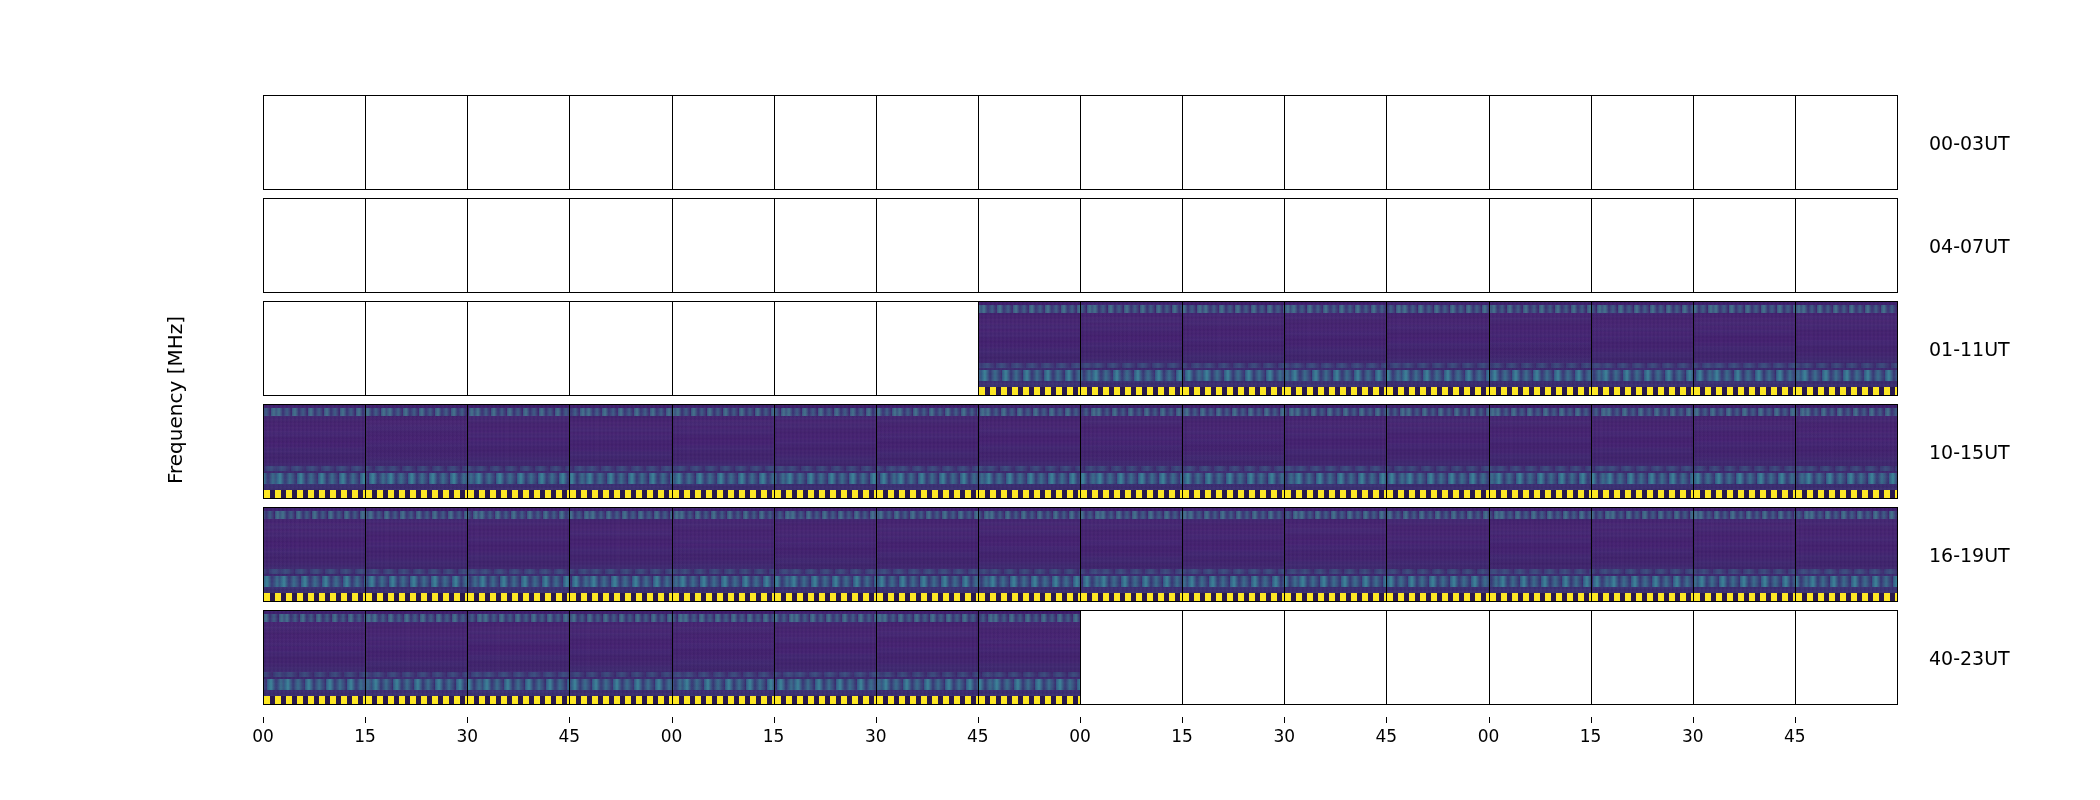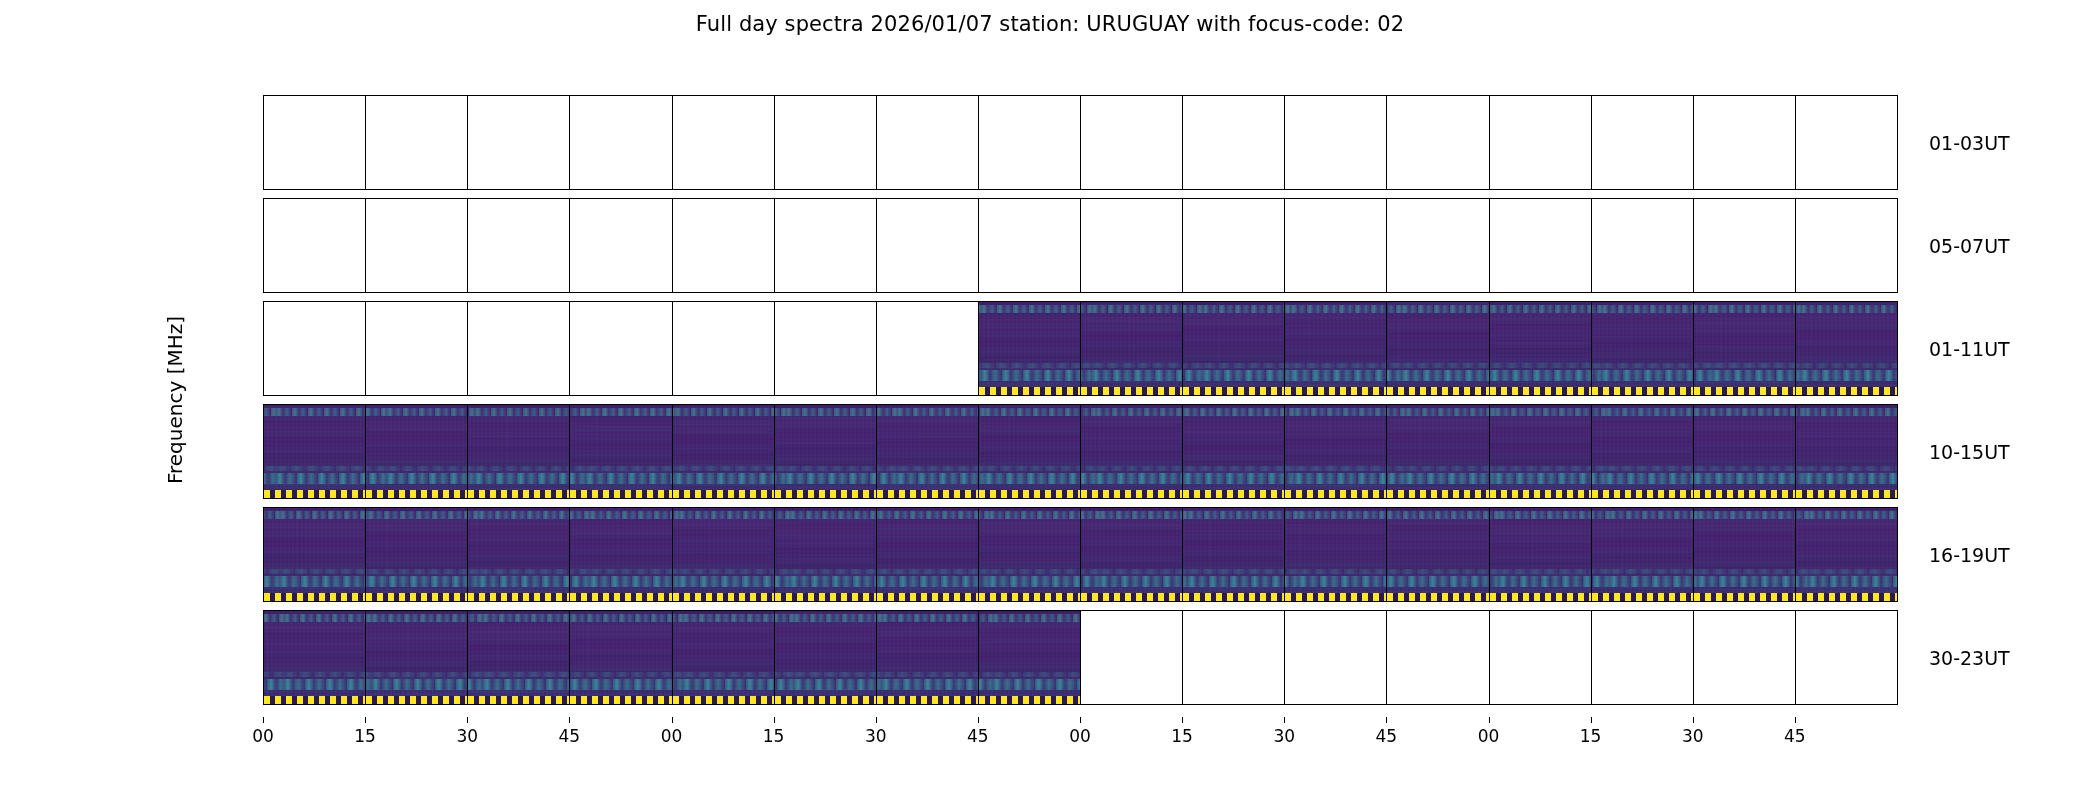--- a/index.html
+++ b/index.html
@@ -213,21 +213,20 @@
     font-size: 17px;
     color: #000000;
     white-space: nowrap;
   }
 </style>
 </head>
 <body>
 
 <div id="figure">
 
-  <div id="fig-title">Full day spectra 2026/01/07 station: URUGUAY with focus-code: 02</div>
 
   <div id="ylabel">Frequency [MHz]</div>
 
   <div id="rows-container">
       <div class="row" style="top: 95px; height: 95px;">
         <div class="cell">
           <div class="ytick" style="top: 12.825px;"></div>
           <div class="ytick" style="top: 41.325px;"></div>
         </div>
         <div class="cell">
@@ -283,21 +282,21 @@
           <div class="ytick-in" style="top: 41.325px;"></div>
         </div>
         <div class="cell">
           <div class="ytick-in" style="top: 12.825px;"></div>
           <div class="ytick-in" style="top: 41.325px;"></div>
         </div>
         <div class="cell">
           <div class="ytick-in" style="top: 12.825px;"></div>
           <div class="ytick-in" style="top: 41.325px;"></div>
         </div>
-        <div class="row-label">01-03UT</div>
+        <div class="row-label">00-03UT</div>
       </div>
       <div class="row" style="top: 198px; height: 95px;">
         <div class="cell">
           <div class="ytick" style="top: 12.825px;"></div>
           <div class="ytick" style="top: 41.325px;"></div>
         </div>
         <div class="cell">
           <div class="ytick-in" style="top: 12.825px;"></div>
           <div class="ytick-in" style="top: 41.325px;"></div>
         </div>
@@ -350,21 +349,21 @@
           <div class="ytick-in" style="top: 41.325px;"></div>
         </div>
         <div class="cell">
           <div class="ytick-in" style="top: 12.825px;"></div>
           <div class="ytick-in" style="top: 41.325px;"></div>
         </div>
         <div class="cell">
           <div class="ytick-in" style="top: 12.825px;"></div>
           <div class="ytick-in" style="top: 41.325px;"></div>
         </div>
-        <div class="row-label">05-07UT</div>
+        <div class="row-label">04-07UT</div>
       </div>
       <div class="row" style="top: 301px; height: 95px;">
         <div class="cell">
           <div class="ytick" style="top: 12.825px;"></div>
           <div class="ytick" style="top: 41.325px;"></div>
         </div>
         <div class="cell">
           <div class="ytick-in" style="top: 12.825px;"></div>
           <div class="ytick-in" style="top: 41.325px;"></div>
         </div>
@@ -863,21 +862,21 @@
           <div class="ytick-in" style="top: 41.325px;"></div>
         </div>
         <div class="cell">
           <div class="ytick-in" style="top: 12.825px;"></div>
           <div class="ytick-in" style="top: 41.325px;"></div>
         </div>
         <div class="cell">
           <div class="ytick-in" style="top: 12.825px;"></div>
           <div class="ytick-in" style="top: 41.325px;"></div>
         </div>
-        <div class="row-label">30-23UT</div>
+        <div class="row-label">40-23UT</div>
       </div>
     </div>
 
   <div id="xaxis">
       <div class="xcell">
         <div class="xtick"></div>
         <div class="xtick-label">00</div>
       </div>
       <div class="xcell">
         <div class="xtick"></div>

